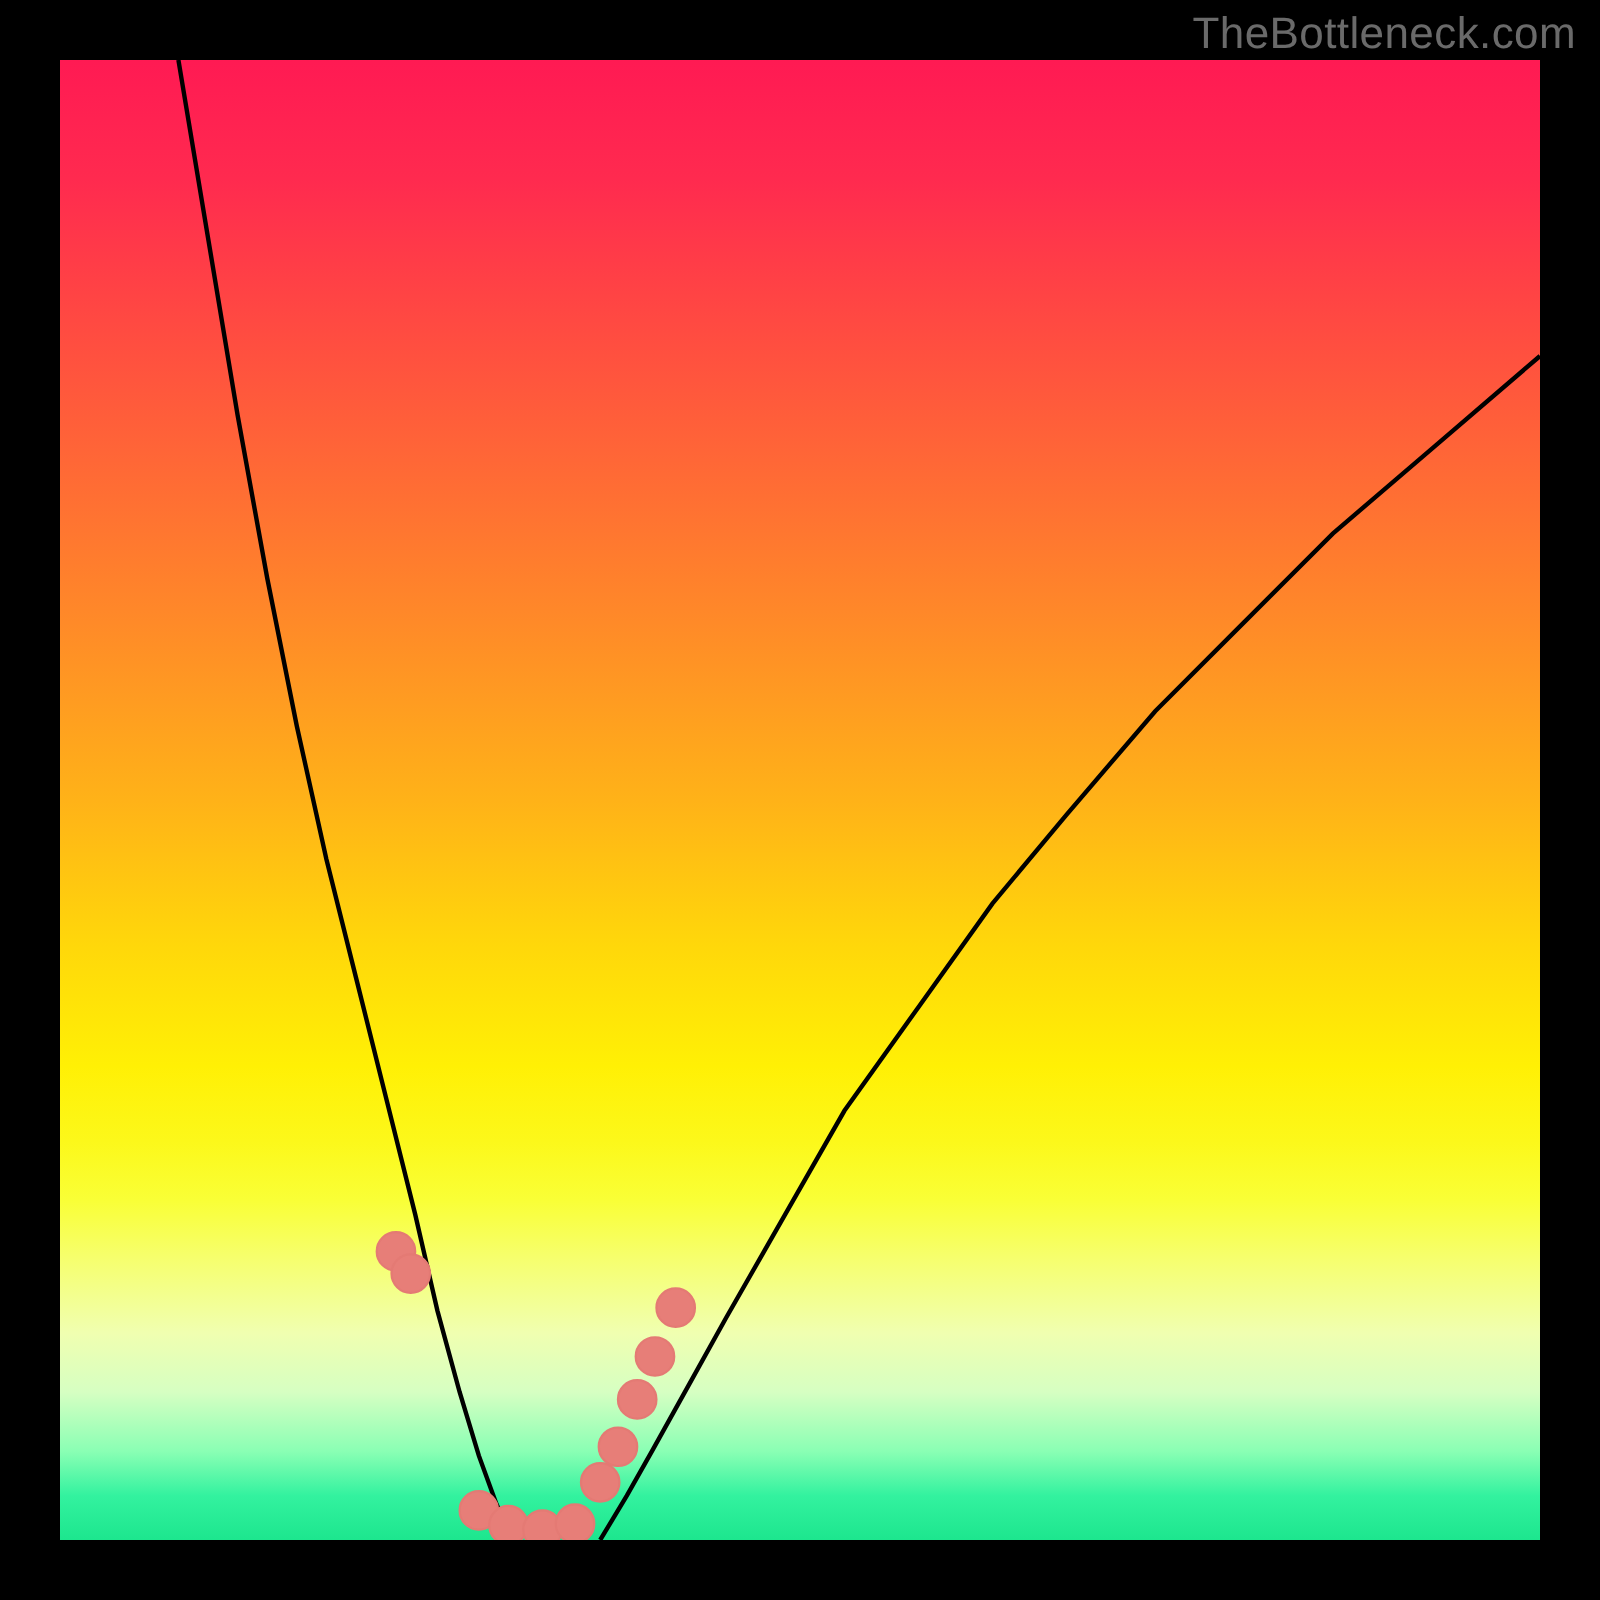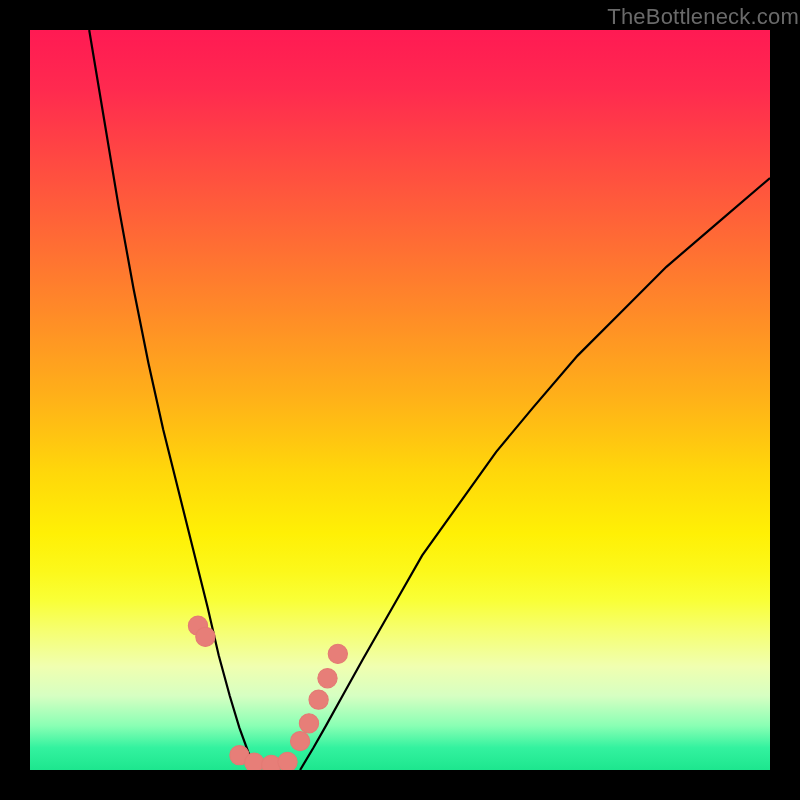--- a/index.html
+++ b/index.html
@@ -46,21 +46,21 @@
       #f0ffb0 86%,
       #d6ffc2 90%,
       #8affb4 94%,
       #33f29f 97%,
       #1de68e 100%
     );
   }
   .watermark {
     position: absolute;
     top: 4px;
-    right: 1px;
+    right: 12px;
     color: #6a6a6a;
     font-size: 22px;
     font-weight: 500;
     letter-spacing: 0.2px;
     margin-left: 47px;
   }
   svg.curves {
     position: absolute;
     inset: 0;
     width: 100%;

